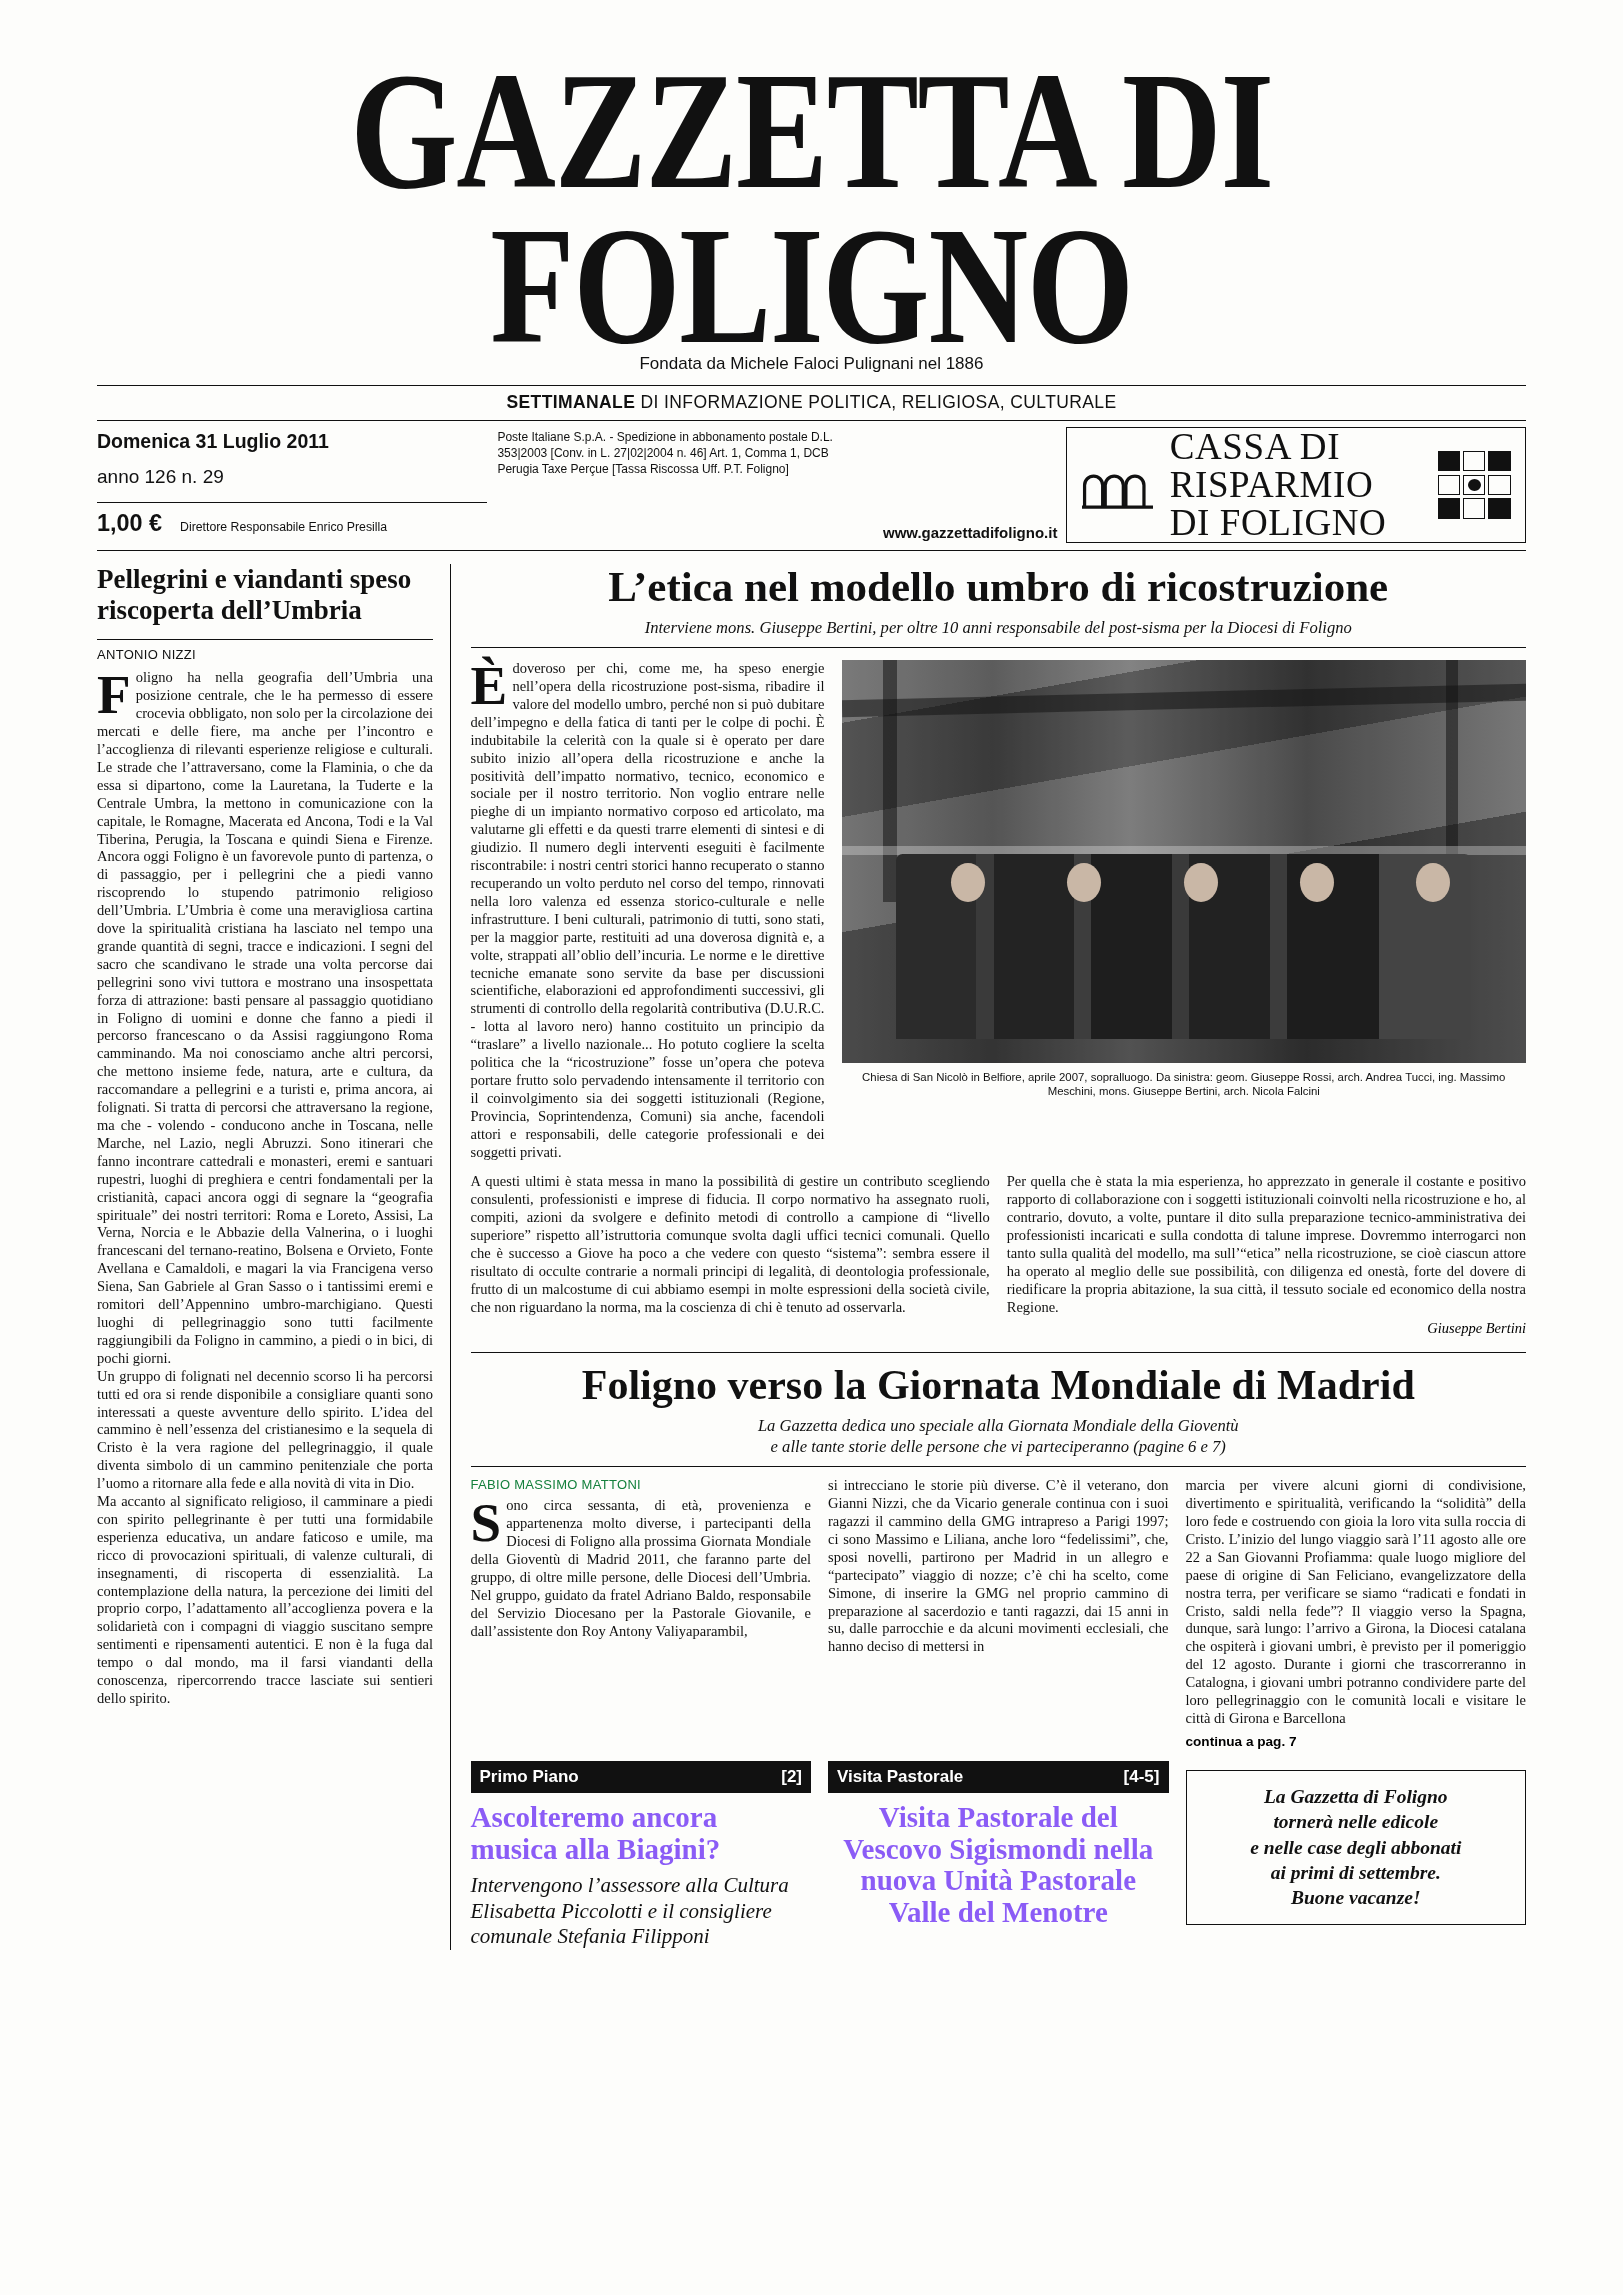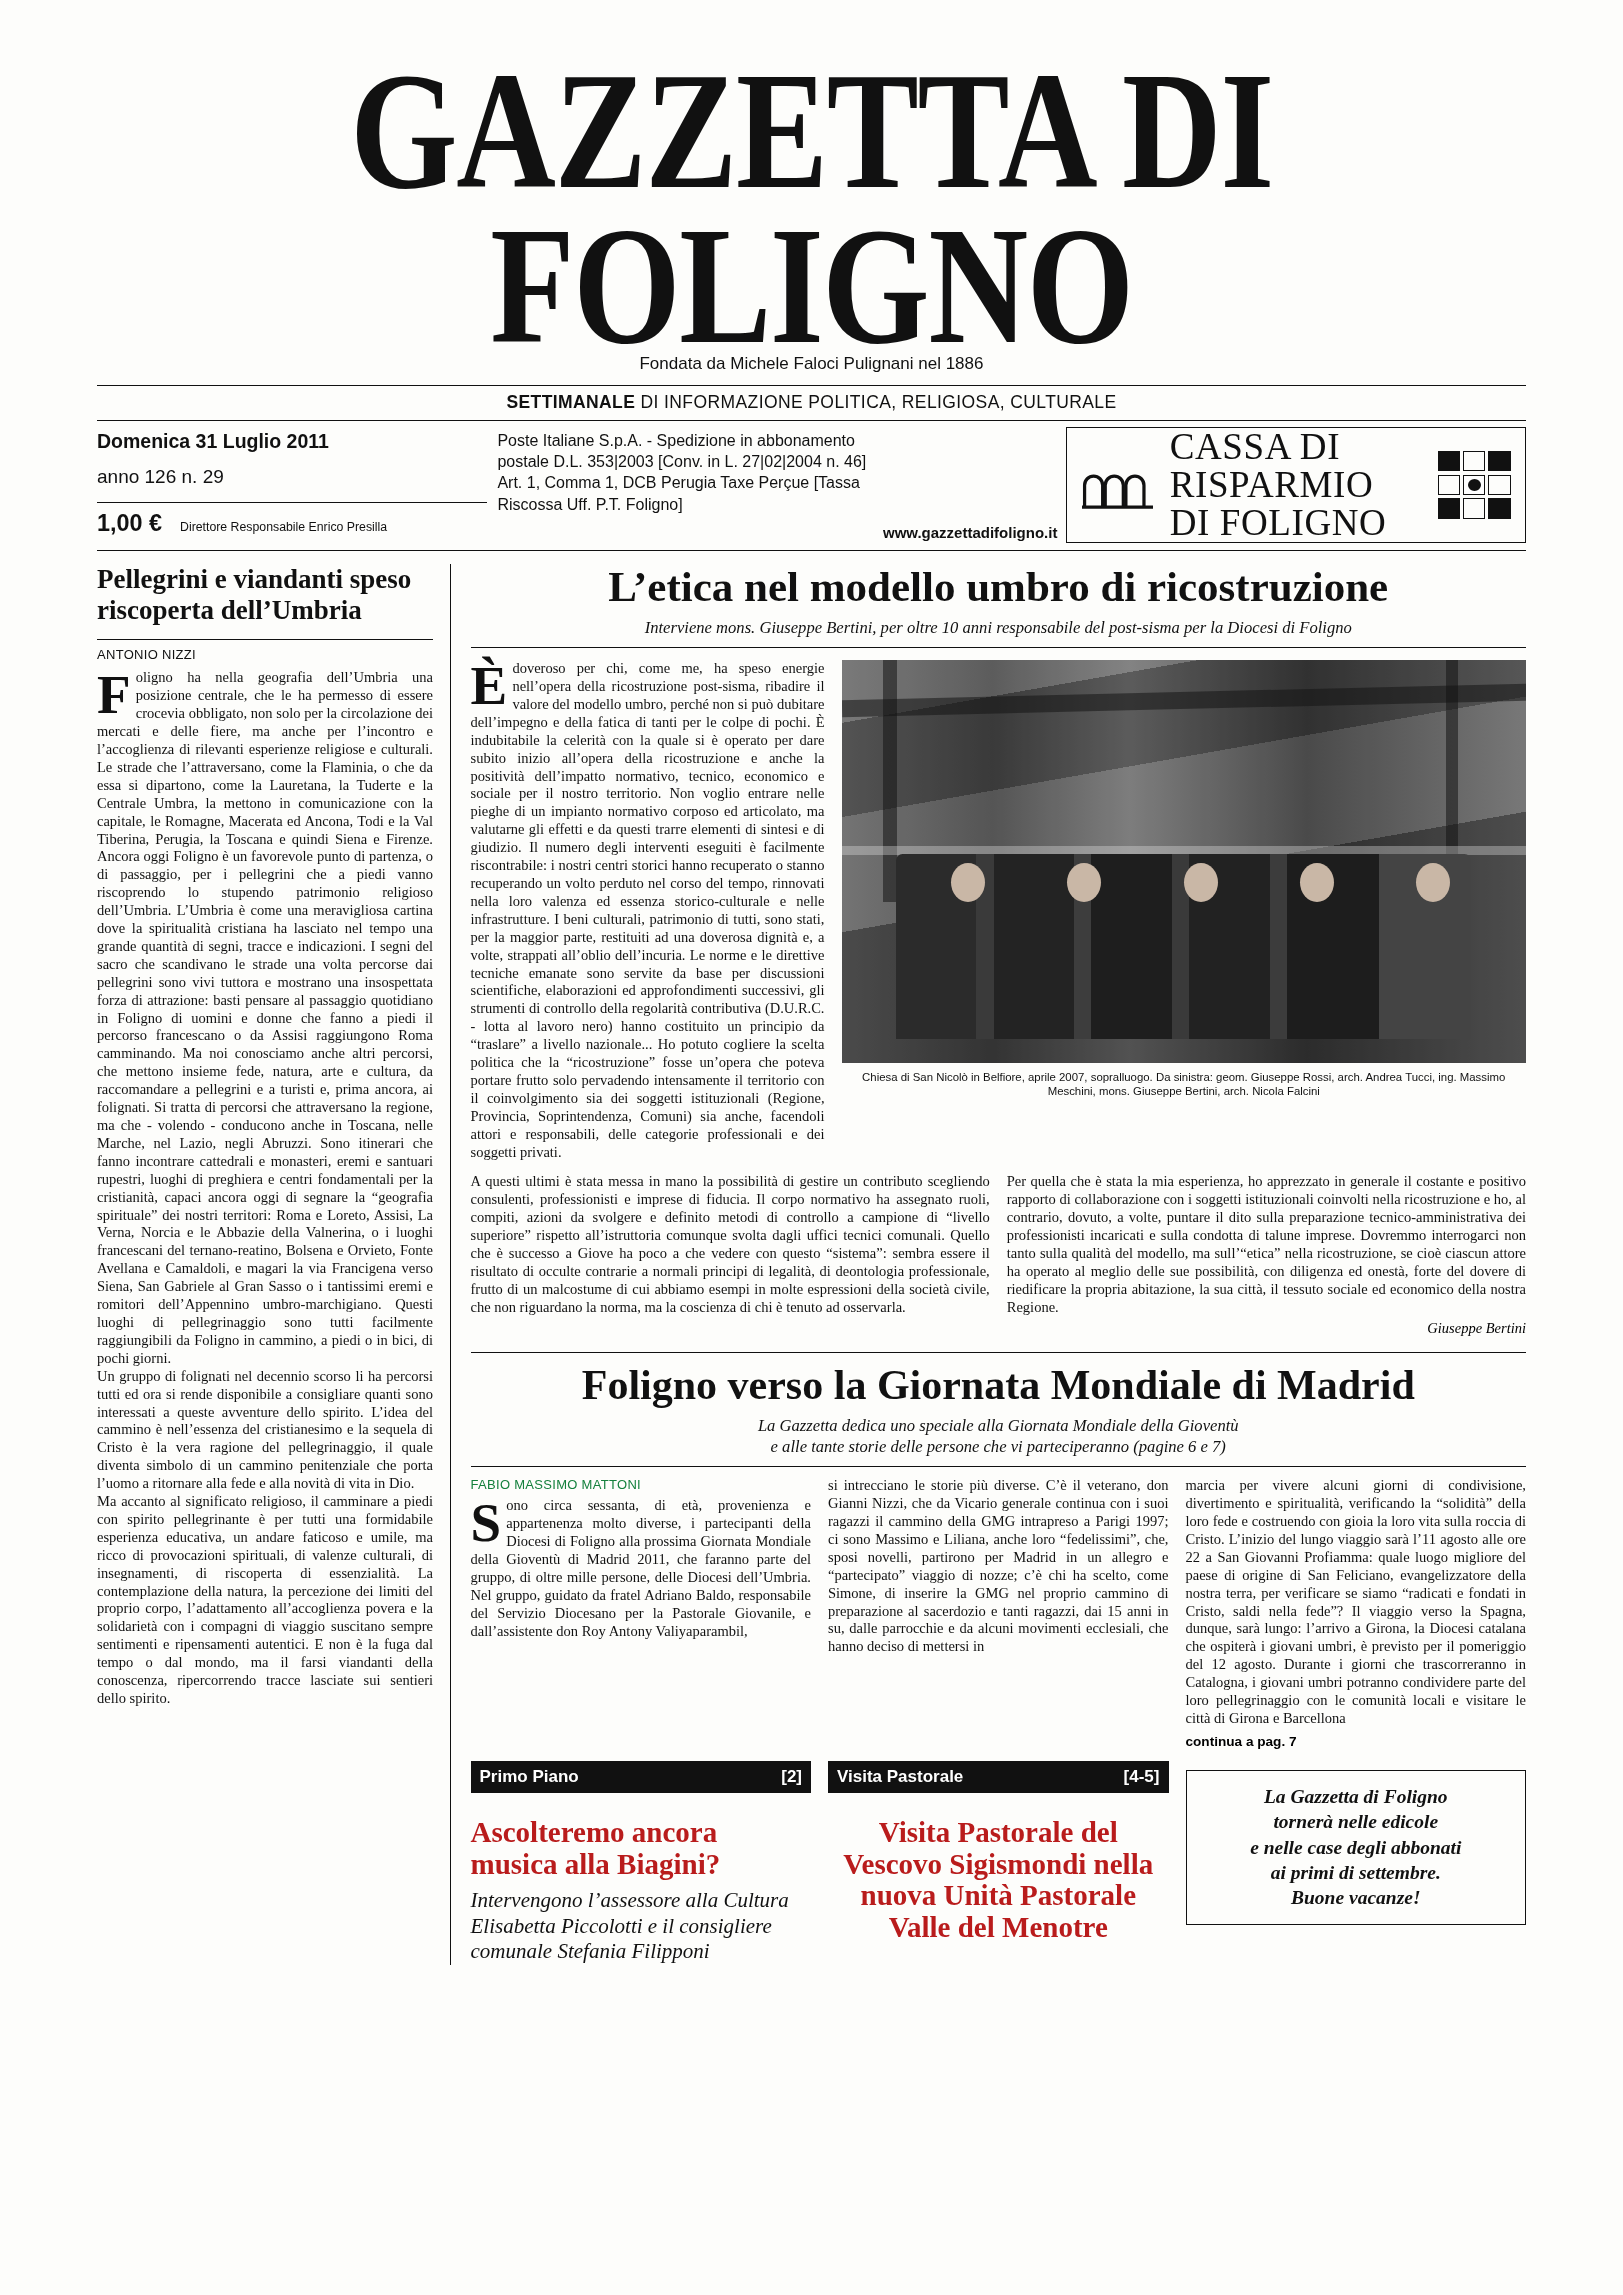--- a/index.html
+++ b/index.html
@@ -24,21 +24,21 @@
   .strapline b{font-weight:bold;}
   
   .infobar{display:flex;border-bottom:1.9px solid #111;}
   .info-left{width:390px;padding:9px 0 6.5px 0;box-sizing:border-box;}
   .info-date{font-family:"Liberation Sans", sans-serif;font-weight:bold;font-size:19.5px;color:#111;}
   .info-anno{font-family:"Liberation Sans", sans-serif;font-size:19px;color:#111;margin-top:13px;}
   .info-price-row{display:flex;align-items:baseline;margin-top:14.3px;border-top:0.6px solid #111;padding-top:6.5px;}
   .info-price{font-family:"Liberation Sans", sans-serif;font-weight:bold;font-size:23.4px;color:#111;}
   .info-dir{font-family:"Liberation Sans", sans-serif;font-size:12.3px;color:#111;margin-left:18px;}
   .info-mid{width:396px;padding:9px 10.4px 6.5px 10.4px;box-sizing:border-box;
-    font-family:"Liberation Sans", sans-serif;font-size:16px;line-height:1.33;color:#111;}
+    font-family:"Liberation Sans", sans-serif;font-size:12px;line-height:1.33;color:#111;}
   .info-site{font-family:"Liberation Sans", sans-serif;font-weight:bold;font-size:15px;color:#111;
      margin-left:auto;align-self:flex-end;padding-bottom:9px;}
   .bank{
     flex:1;border:1.3px solid #111;margin:6.5px 0 7.8px 9px;display:flex;align-items:center;
     padding:0 14.3px;box-sizing:border-box;
   }
   .bank-logo{width:71px;height:51px;flex:0 0 71px;}
   .bank-name{flex:1;padding-left:17px;}
   .bank-name .l1{font-family:"Liberation Serif", serif;font-size:37px;letter-spacing:0.6px;color:#111;line-height:1.02;}
   .bank-name .l2{font-family:"Liberation Serif", serif;font-size:37px;letter-spacing:0.6px;color:#111;line-height:1.02;}
@@ -93,21 +93,21 @@
   .sec2 .sub{font-family:"Liberation Serif", serif;font-style:italic;font-size:16.6px;text-align:center;margin-top:7.8px;line-height:1.3;color:#111;}
   .sec2 .rule{border-bottom:1.3px solid #111;margin-top:7.8px;}
   .sec2-body{display:flex;gap:17px;margin-top:10.4px;}
   .sec2-body > div{flex:1;}
   .small-byline{font-family:"Liberation Sans", sans-serif;font-size:13px;letter-spacing:0.3px;color:#15803d;margin-bottom:5.2px;}
   
   .teasers{display:flex;gap:17px;margin-top:11.7px;}
   .teaser{flex:1;}
   .teaser-head{background:#111;color:#fff;font-family:"Liberation Sans", sans-serif;font-weight:bold;font-size:17px;
     padding:5.8px 9px;display:flex;justify-content:space-between;align-items:center;}
-  .teaser-title{font-family:"Liberation Serif", serif;font-weight:bold;font-size:29px;line-height:1.1;margin-top:24px;color:#b91c1c;}
+  .teaser-title{font-family:"Liberation Serif", serif;font-weight:bold;font-size:29px;line-height:1.1;margin-top:9px;color:#8b5cf6;}
   .teaser-sub{font-family:"Liberation Serif", serif;font-style:italic;font-size:21px;line-height:1.22;margin-top:7.8px;color:#111;}
   .teaser-title.center{text-align:center;}
   .continua{font-family:"Liberation Sans", sans-serif;font-weight:bold;font-size:13.6px;margin-top:6.5px;}
   .notice{border:1.9px solid #111;margin-top:9px;padding:13px 9px;text-align:center;
     font-family:"Liberation Serif", serif;font-weight:bold;font-style:italic;font-size:19.5px;line-height:1.3;color:#111;}
 </style>
 </head>
 <body>
 
 <div class="page">

